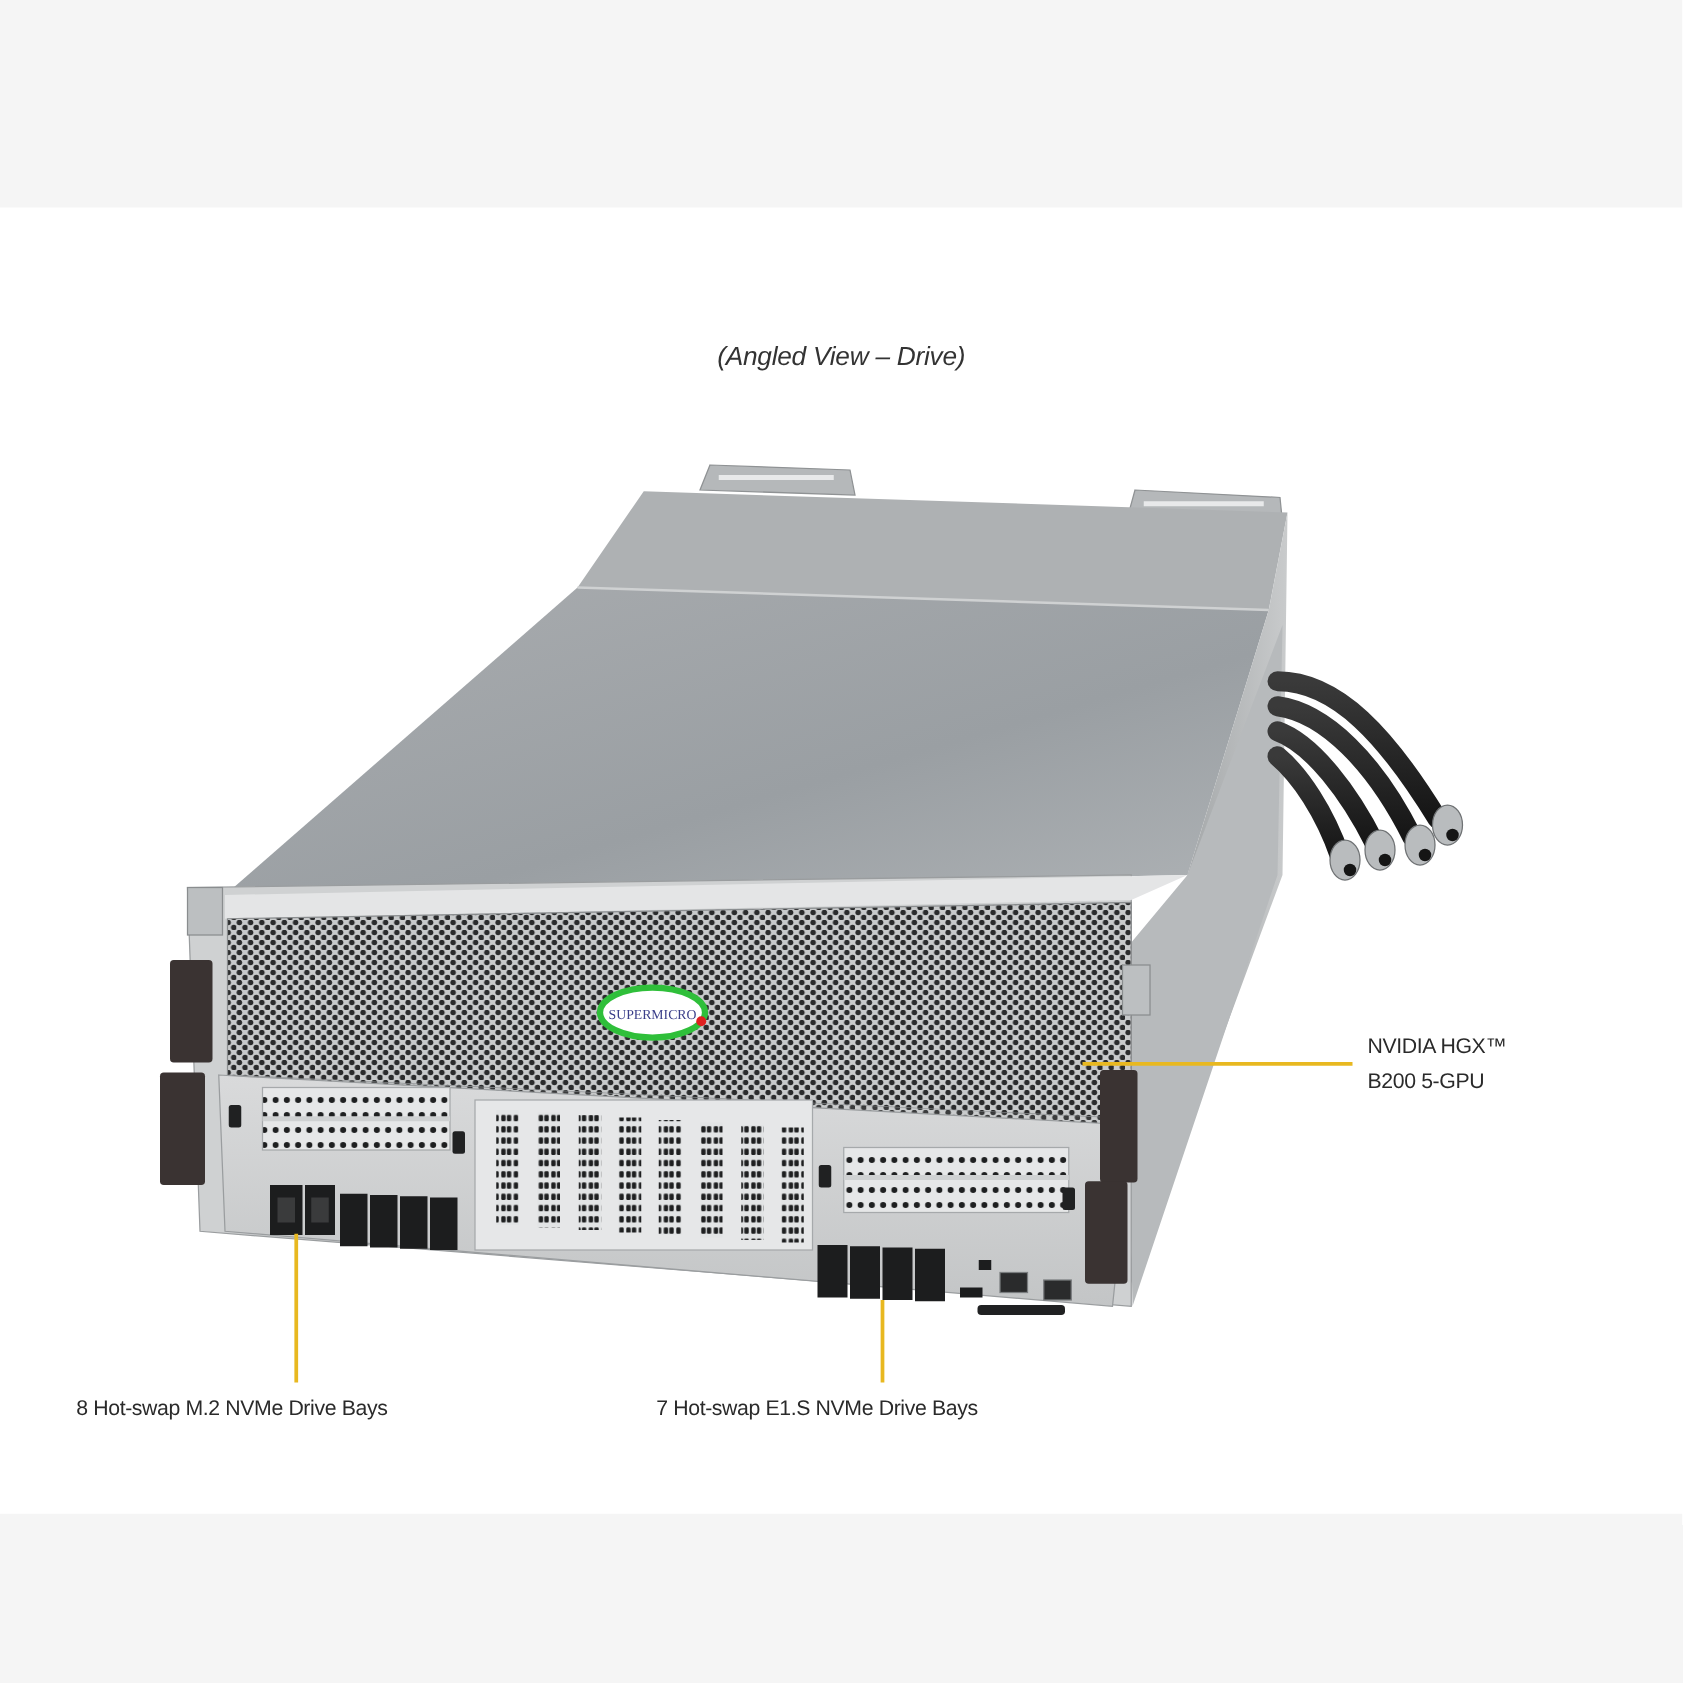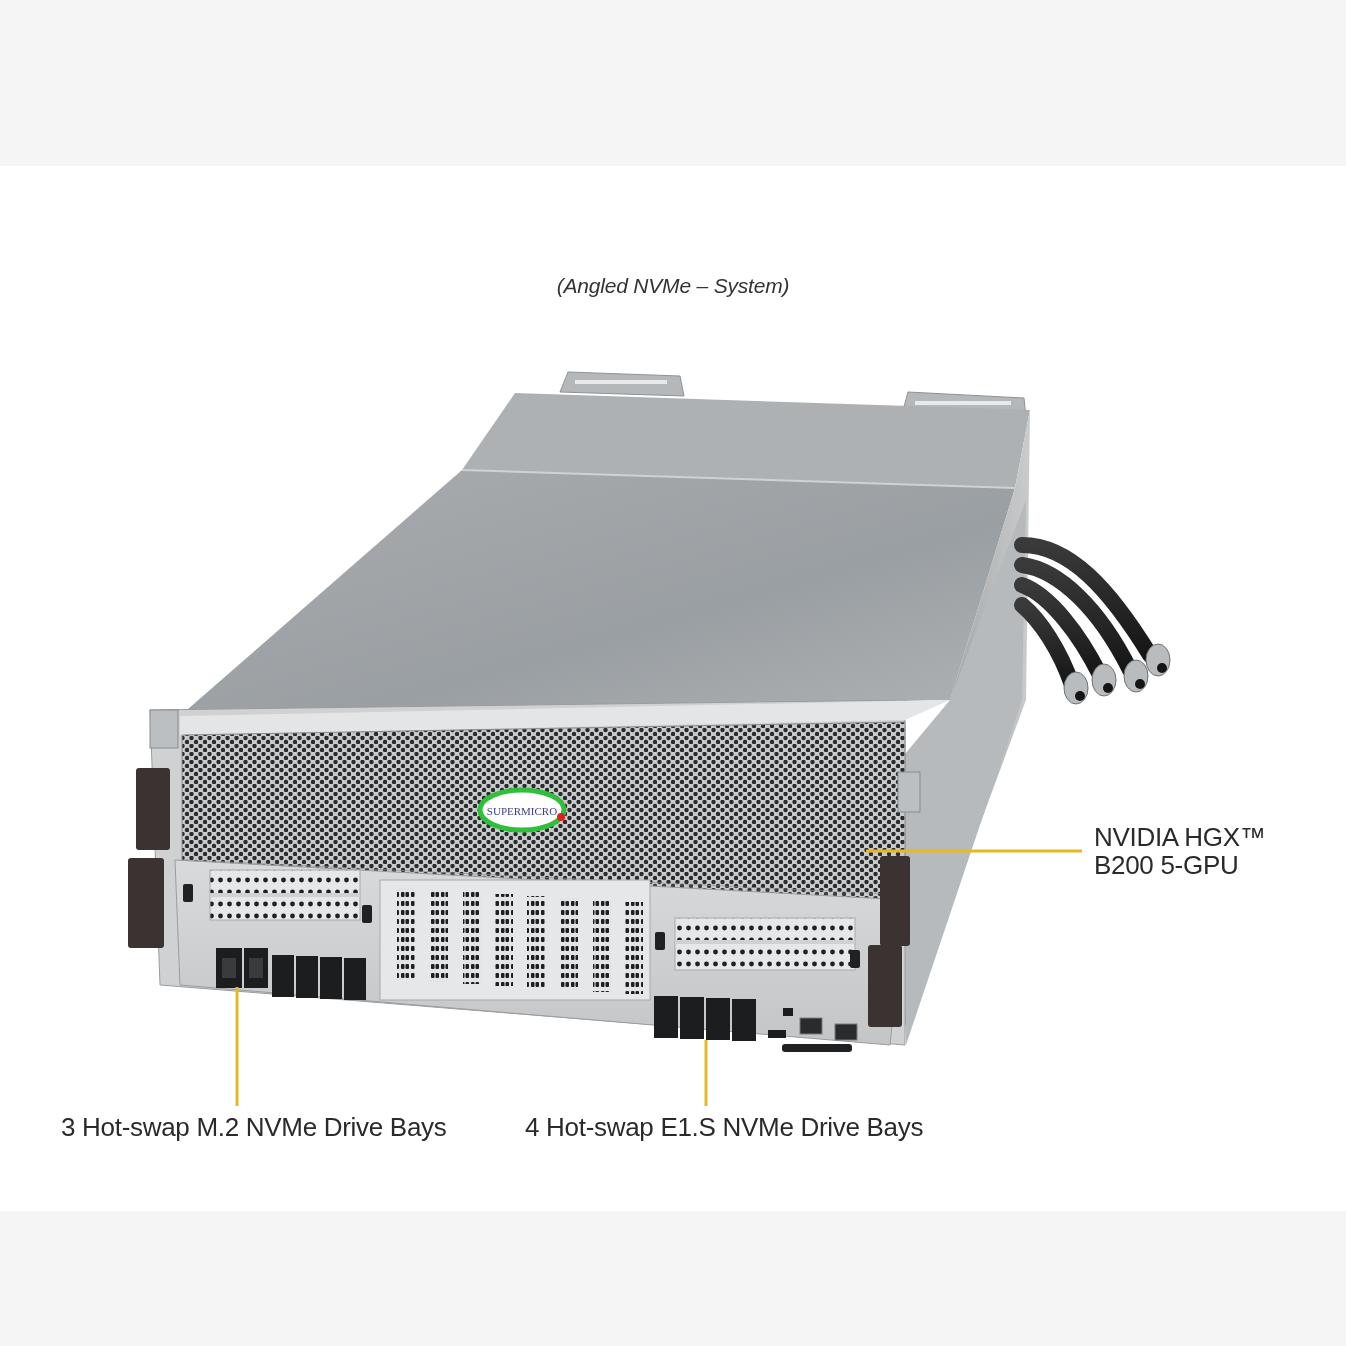--- a/index.html
+++ b/index.html
@@ -9,35 +9,35 @@
     font-family: "Liberation Sans", sans-serif;
   }
   .band { position: absolute; left: 0; width: 1346px; background: #f5f5f5; }
   .band-top { top: 0; height: 166px; }
   .band-bottom { top: 1211px; height: 135px; }
   .caption {
     position: absolute; top: 274px; left: 0; width: 1346px; text-align: center;
     font-style: italic; font-size: 21px; color: #333; letter-spacing: -0.2px;
   }
   .label {
-    position: absolute; font-size: 26px; color: #2a2a2a; letter-spacing: -0.3px;
+    position: absolute; font-size: 17px; color: #2a2a2a; letter-spacing: -0.3px;
     line-height: 28px; white-space: nowrap;
   }
   .label-gpu { left: 1094px; top: 823px; }
   .label-m2 { left: 61px; top: 1113px; }
   .label-e1s { left: 525px; top: 1113px; }
   .figure { position: absolute; left: 0; top: 0; }
 </style>
 </head>
 <body>
 
 <div class="band band-top"></div>
 <div class="band band-bottom"></div>
 
-<div class="caption">(Angled NVMe – System)</div>
+<div class="caption">(Angled View – Drive)</div>
 
 <svg class="figure" width="1346" height="1346" viewBox="0 0 1346 1346" xmlns="http://www.w3.org/2000/svg">
   <defs>
     <linearGradient id="topGrad" x1="0" y1="0" x2="1" y2="1">
       <stop offset="0" stop-color="#a9acaf"></stop>
       <stop offset="0.6" stop-color="#9a9fa3"></stop>
       <stop offset="1" stop-color="#aeb2b5"></stop>
     </linearGradient>
     <linearGradient id="sideGrad" x1="0" y1="0" x2="1" y2="0">
       <stop offset="0" stop-color="#8e9294"></stop>
@@ -188,14 +188,14 @@
     <line x1="866" y1="851" x2="1082" y2="851"></line>
     <line x1="237" y1="987" x2="237" y2="1106"></line>
     <line x1="706" y1="1040" x2="706" y2="1106"></line>
   </g>
 </svg>
 
 <div class="label label-gpu">
   <div>NVIDIA HGX™</div>
   <div>B200 5-GPU</div>
 </div>
-<div class="label label-m2">3 Hot-swap M.2 NVMe Drive Bays</div>
-<div class="label label-e1s">4 Hot-swap E1.S NVMe Drive Bays</div>
+<div class="label label-m2">8 Hot-swap M.2 NVMe Drive Bays</div>
+<div class="label label-e1s">7 Hot-swap E1.S NVMe Drive Bays</div>
 
 </body></html>

